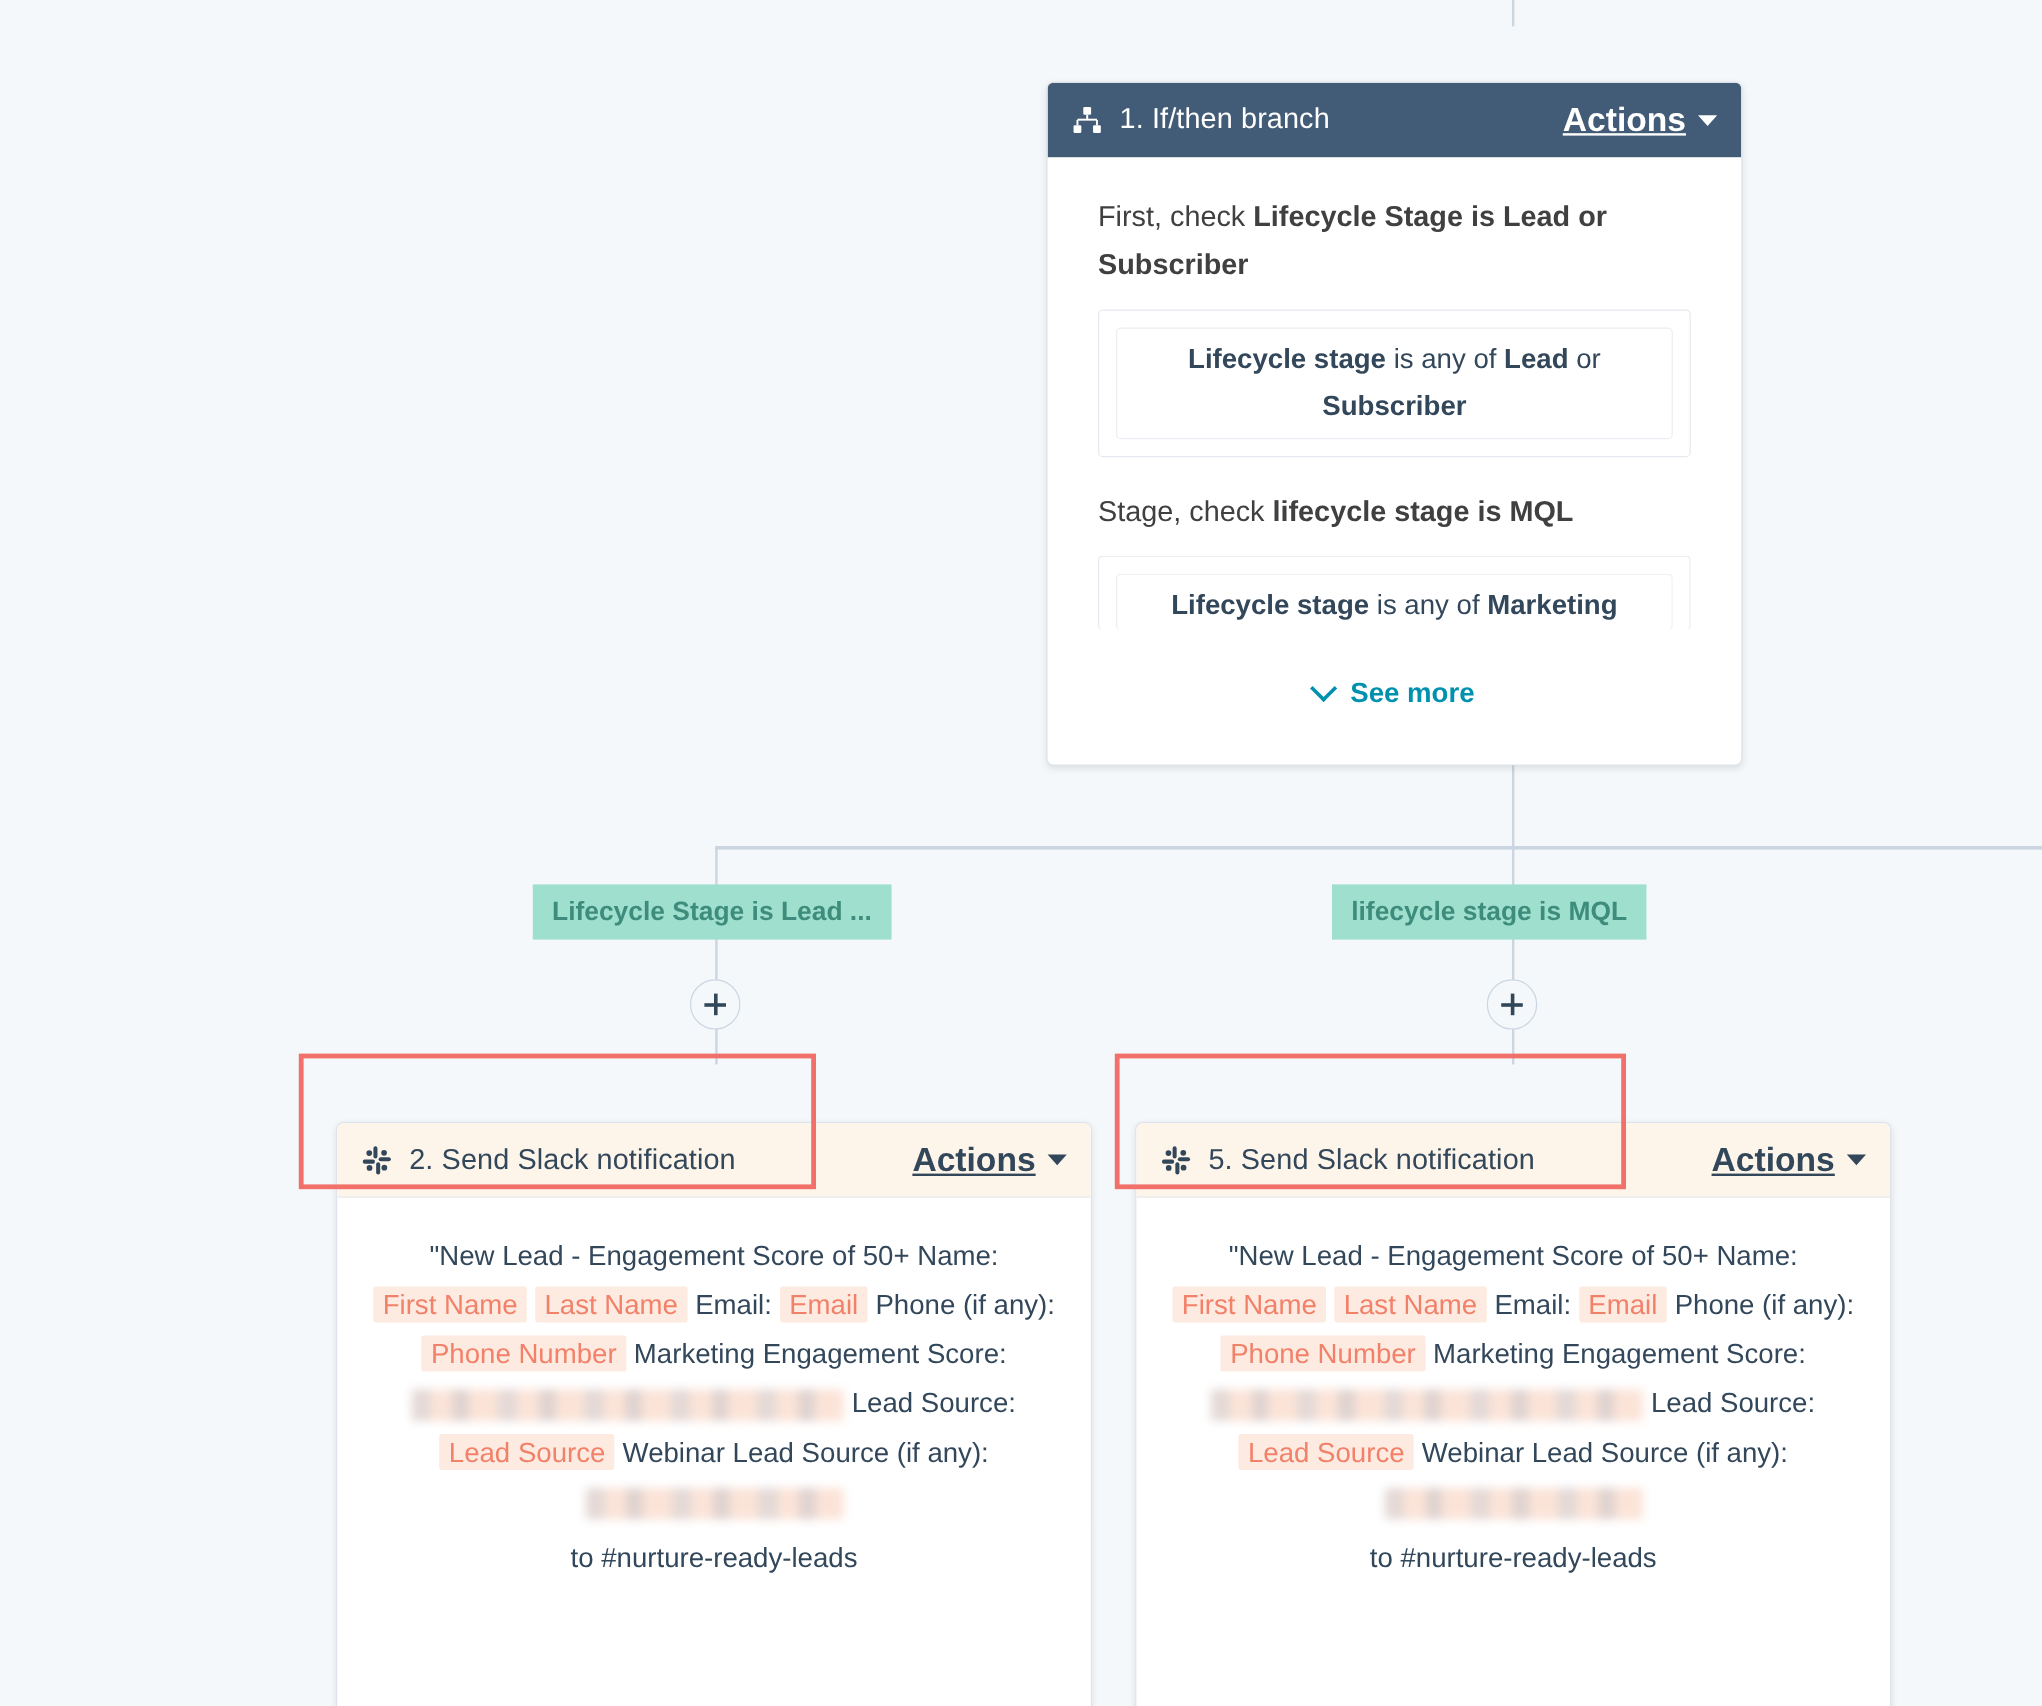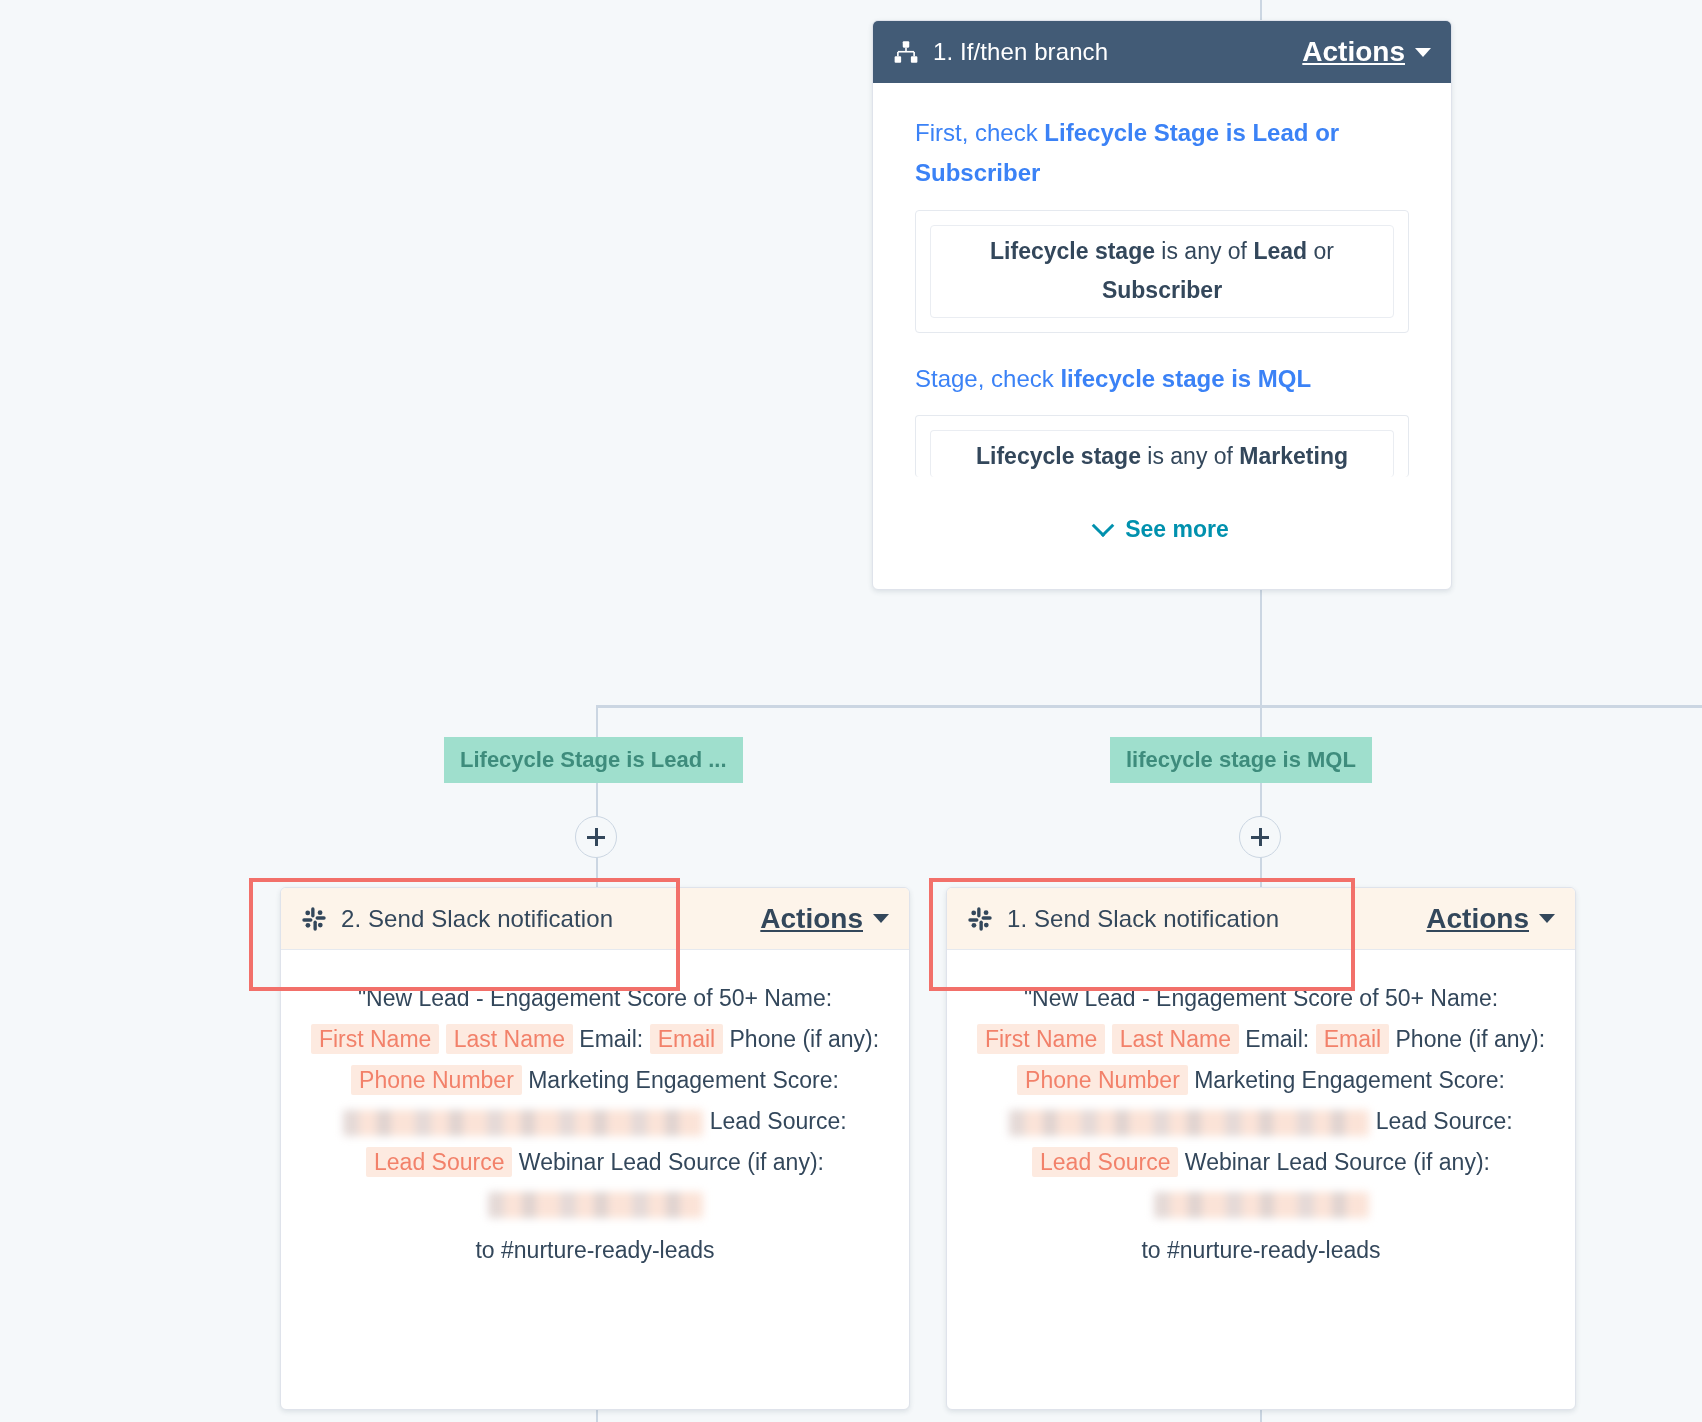--- a/index.html
+++ b/index.html
@@ -16,20 +16,21 @@
   .hline { position: absolute; height: 3px; background: #cbd6e2; }
 
   
   .card {
     position: absolute;
     background: #ffffff;
     border: 1px solid #dfe3eb;
     border-radius: 6px;
     box-shadow: 0 2px 5px rgba(45,62,80,0.12);
     overflow: hidden;
+    margin-top: 48px;
   }
   .card-head {
     display: flex; align-items: center; justify-content: space-between;
     padding: 0 20px;
     height: 62px;
   }
   .head-left { display: flex; align-items: center; gap: 14px; }
   .head-title { font-size: 24px; letter-spacing: .1px; }
   .actions {
     display: flex; align-items: center; gap: 10px;
@@ -41,21 +42,21 @@
     border-left: 8px solid transparent;
     border-right: 8px solid transparent;
     border-top: 9px solid currentColor;
   }
 
   
   #branch-card { left: 872px; top: 20px; width: 580px; height: 570px; }
   #branch-card .card-head { background: #425b76; color: #ffffff; }
   .branch-body { padding: 30px 42px 0 42px; }
   .check-line {
-    font-size: 24px; line-height: 1.68; color: #3b82f6;
+    font-size: 24px; line-height: 1.68; color: #404040;
     text-align: left; margin-bottom: 16px;
   }
   .check-line b { font-weight: bold; }
   .cond-outer {
     border: 1px solid #e5e9ef; border-radius: 4px;
     padding: 14px; margin-bottom: 26px;
   }
   .cond-inner {
     border: 1px solid #eaedf2; border-radius: 4px;
     padding: 6px 26px;
@@ -260,21 +261,21 @@
             <rect x="9.4" y="1.2" width="3.1" height="9.4" rx="1.55"></rect>
             <rect x="1.2" y="11.4" width="9.4" height="3.1" rx="1.55"></rect>
             <rect x="11.5" y="13.4" width="3.1" height="9.4" rx="1.55"></rect>
             <rect x="13.4" y="9.5" width="9.4" height="3.1" rx="1.55"></rect>
             <circle cx="6.2" cy="6.4" r="2.2"></circle>
             <circle cx="17.8" cy="17.6" r="2.2"></circle>
             <circle cx="17.6" cy="6.2" r="2.2"></circle>
             <circle cx="6.4" cy="17.8" r="2.2"></circle>
           </svg>
         </span>
-        <span class="head-title">1. Send Slack notification</span>
+        <span class="head-title">5. Send Slack notification</span>
       </div>
       <div class="actions">
         <span class="label">Actions</span>
         <span class="caret"></span>
       </div>
     </div>
     <div class="slack-body">
       <span>"New Lead - Engagement Score of 50+ Name:</span>
       <span class="token">First Name</span>
       <span class="token">Last Name</span>

